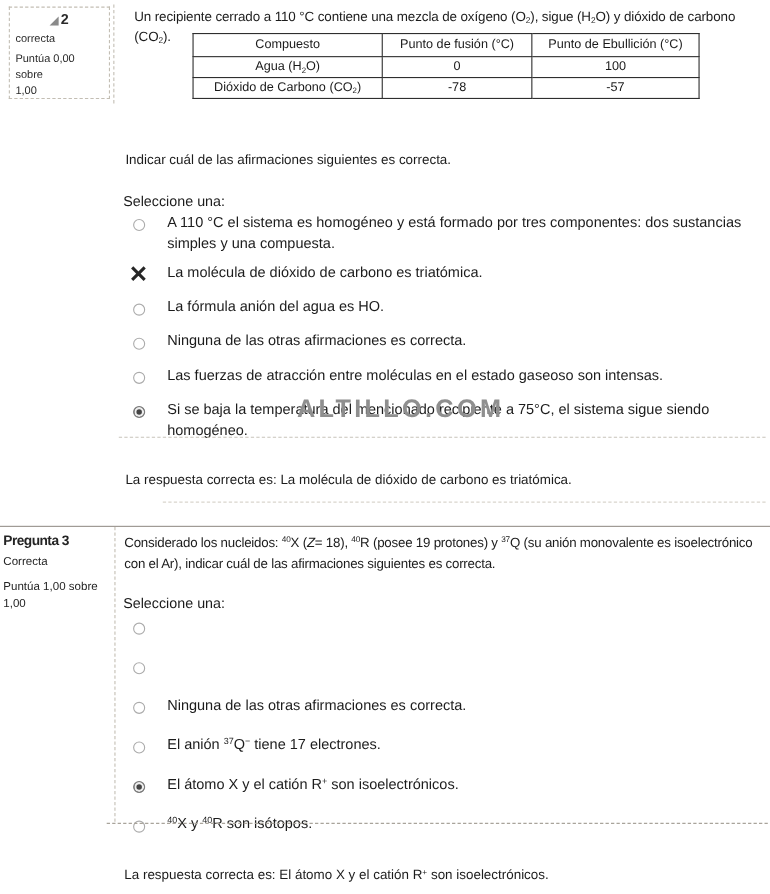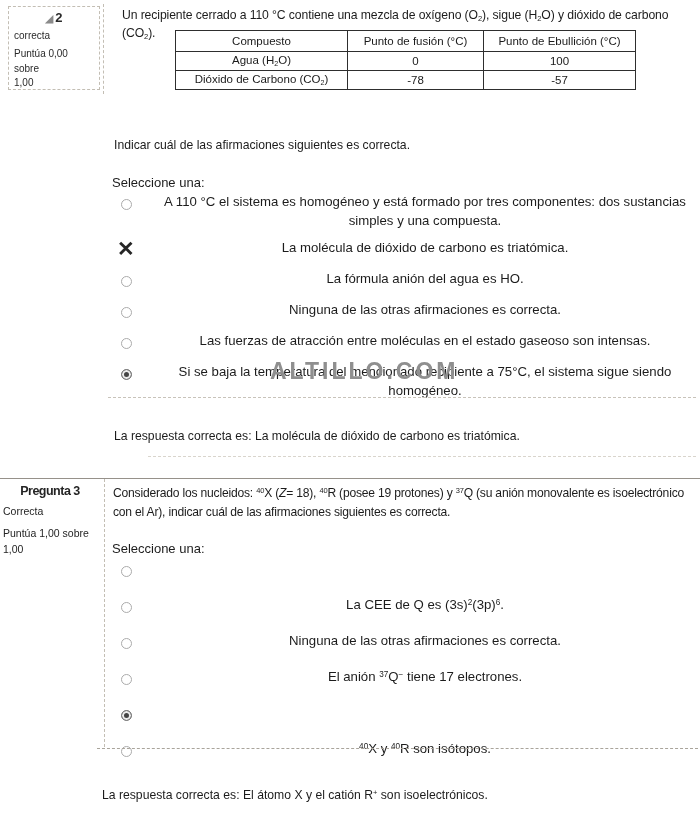--- a/index.html
+++ b/index.html
@@ -13,21 +13,21 @@
   
   .q2-sidebar{left:8px;top:6px;width:92px;height:84px;border:1px dashed #c3beb4;box-sizing:border-box;
               padding:3px 5px;font-size:10px;color:#2a2a2a;}
   .q-num-row{text-align:center;font-size:13px;font-weight:bold;margin-bottom:5px;}
   .flag-glyph{color:#8a8a8a;font-size:10px;margin-right:2px;}
   .q-status{font-size:10px;margin-bottom:6px;}
   .q-points{font-size:10px;line-height:1.45;}
 
   
   .q3-sidebar{left:3px;top:484px;width:94px;font-size:10.5px;color:#242424;}
-  .q3-title{font-weight:bold;font-size:12.5px;letter-spacing:-0.5px;margin-bottom:7px;text-align:center;}
+  .q3-title{font-weight:bold;font-size:12.5px;letter-spacing:-0.5px;margin-bottom:7px;}
   .q3-status{margin-bottom:9px;}
   .q3-points{line-height:1.5;}
 
   .intro{font-size:12.2px;letter-spacing:-0.1px;line-height:1.45;}
   .prompt{font-size:12.2px;}
   .select-label{font-size:13px;}
   .answer-line{font-size:12.2px;}
 
   
   table.ptable{border-collapse:collapse;font-size:11.5px;color:#1a1a1a;}
@@ -35,21 +35,21 @@
     height:19px;padding:0 6px;box-sizing:border-box;}
   table.ptable th{height:21px;}
   .col-comp{width:172px;} .col-fus{width:136px;} .col-ebu{width:152px;}
 
   
   .opts{display:flex;flex-direction:column;}
   .opt{display:flex;align-items:flex-start;font-size:13.2px;line-height:1.44;}
   .q2-opts .opt{margin-bottom:8px;}
   .q3-opts .opt{margin-bottom:13px;}
   .marker{flex:0 0 40px;box-sizing:border-box;padding-left:9px;padding-top:4px;}
-  .opt-text{flex:1;text-align:center;}
+  .opt-text{flex:1;}
   .radio{display:inline-block;width:11px;height:11px;border:1.5px solid #ababab;border-radius:50%;box-sizing:border-box;background:#fff;}
   .radio.selected{border:1.5px solid #7c7c7c;background:#444;box-shadow:inset 0 0 0 2px #ededed;}
   .xmark{display:inline-block;font-size:21px;line-height:13px;color:#262626;font-weight:bold;margin-left:-4px;}
 
   .watermark{font-size:23px;font-weight:bold;color:#8f8f8f;letter-spacing:3px;font-family:"Liberation Sans",sans-serif;}
 
   .dash-line{border-top:1px dashed #c8c3ba;height:0;}
   .dash-line.faint{border-top-color:#d9d5cd;}
   .dash-line.dark{border-top-color:#a9a49b;}
   .solid-line{border-top:1.5px solid #96918a;height:0;}
@@ -149,36 +149,36 @@
   <div class="abs intro" style="left:113px;top:484px;width:586px;letter-spacing:-0.2px;font-size:12.1px;line-height:1.55;"><span>Considerado los nucleidos: </span><span class="sup">40</span><span>X (</span><span class="i">Z</span><span>= 18), </span><span class="sup">40</span><span>R (posee 19 protones) y </span><span class="sup">37</span><span>Q (su anión monovalente es isoelectrónico con el Ar), indicar cuál de las afirmaciones siguientes es correcta.</span></div>
 
   <div class="abs select-label" style="left:112px;top:541px;">Seleccione una:</div>
 
   <div class="abs opts q3-opts" style="left:112px;top:559px;width:586px;">
     <div class="opt">
       <span class="marker"><span class="radio"></span></span>
     </div>
     <div class="opt">
       <span class="marker"><span class="radio"></span></span>
-      <span class="opt-text"><span>La CEE de Q es (3s)</span><span class="sup">2</span><span>(3p)</span><span class="sup">6</span><span>.</span></span>
     </div>
     <div class="opt">
       <span class="marker"><span class="radio"></span></span>
       <span class="opt-text"><span>Ninguna de las otras afirmaciones es correcta.</span></span>
     </div>
     <div class="opt">
       <span class="marker"><span class="radio"></span></span>
       <span class="opt-text"><span>El anión </span><span class="sup">37</span><span>Q</span><span class="sup">−</span><span> tiene 17 electrones.</span></span>
     </div>
     <div class="opt">
       <span class="marker"><span class="radio selected"></span></span>
+      <span class="opt-text"><span>El átomo X y el catión R</span><span class="sup">+</span><span> son isoelectrónicos.</span></span>
     </div>
     <div class="opt">
       <span class="marker"><span class="radio"></span></span>
       <span class="opt-text"><span class="sup">40</span><span>X y </span><span class="sup">40</span><span>R son isótopos.</span></span>
     </div>
   </div>
 
   <div class="abs dash-line dark" style="left:97px;top:748px;width:601px;"></div>
 
-  <div class="abs answer-line" style="left:102px;top:788px;width:580px;"><span>La respuesta correcta es: El átomo X y el catión R</span><span class="sup">+</span><span> son isoelectrónicos.</span></div>
+  <div class="abs answer-line" style="left:113px;top:788px;width:580px;"><span>La respuesta correcta es: El átomo X y el catión R</span><span class="sup">+</span><span> son isoelectrónicos.</span></div>
 
 </div>
 
 </body></html>

